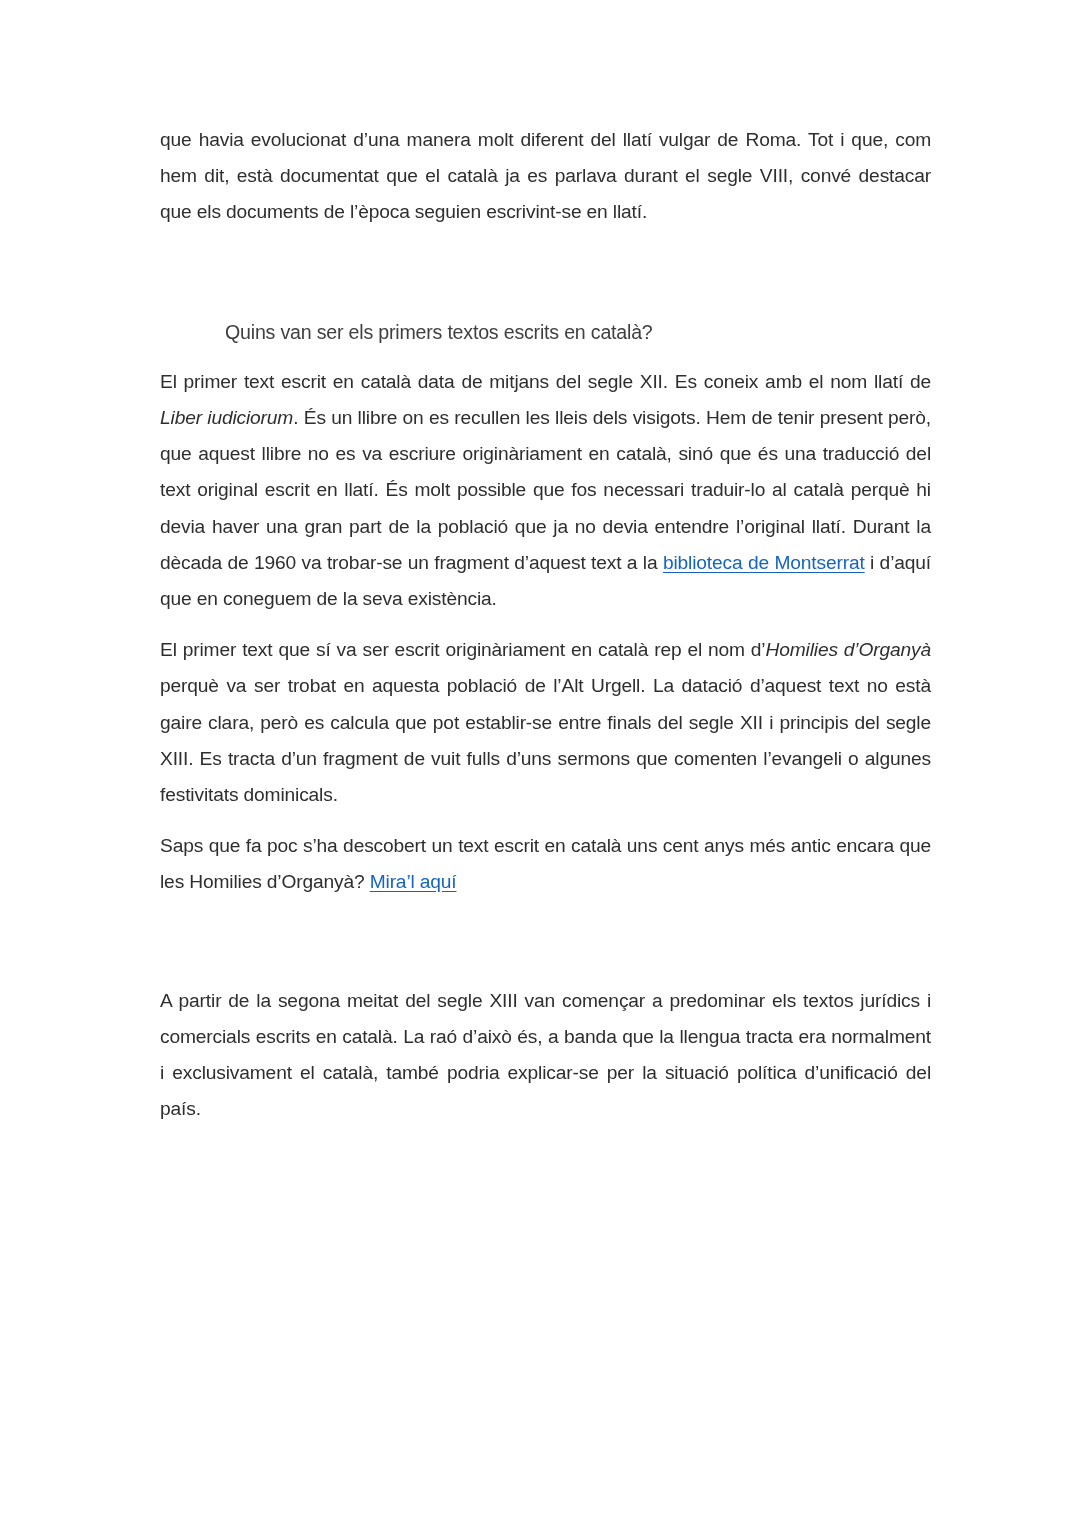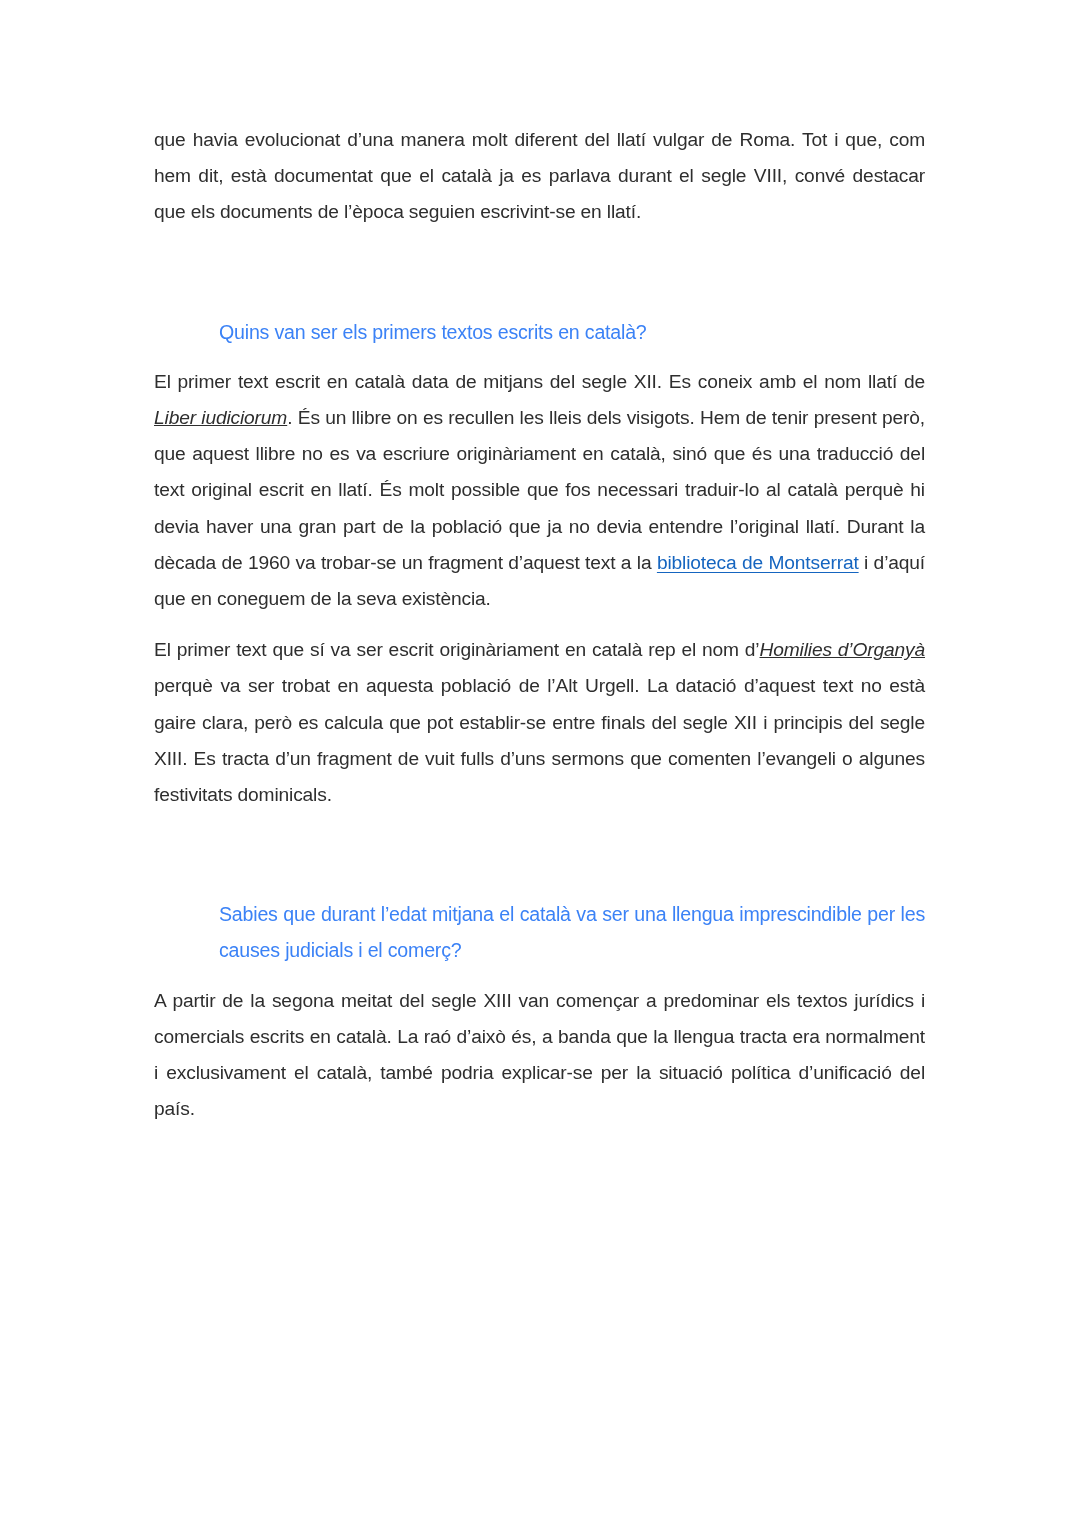--- a/index.html
+++ b/index.html
@@ -1,28 +1,28 @@
 <!DOCTYPE html>
 <html><head>
 <meta charset="utf-8">
 <style>
   html, body { margin: 0; padding: 0; background: #ffffff; }
   body { width: 1080px; height: 1527px; position: relative; overflow: hidden;
          font-family: "Liberation Sans", "DejaVu Sans", sans-serif; color: #2b2b2b; }
-  .page { position: absolute; left: 154px; top: 122px; width: 771px; }
+  .page { position: absolute; left: 160px; top: 122px; width: 771px; }
   p.body { margin: 0; font-size: 19.2px; line-height: 36.2px; text-align: justify;
            letter-spacing: -0.15px; color: #2e2e2e; }
   p.body.last-left { text-align-last: left; }
   .gap-small { height: 15px; }
   .gap-heading { height: 68px; }
-  .heading { margin: 0 0 0 65px; font-size: 19.6px; line-height: 36.2px; color: #3b82f6;
+  .heading { margin: 0 0 0 65px; font-size: 19.6px; line-height: 36.2px; color: #404040;
              text-align: justify; letter-spacing: -0.2px; }
   .after-heading { height: 14px; }
   a.link { color: #1565c0; text-decoration: underline; text-underline-offset: 3px; }
-  em { font-style: italic; text-decoration: underline; }
+  em { font-style: italic; }
 </style>
 </head>
 <body>
 
 <div class="page">
 
   <p class="body last-left">que havia evolucionat d’una manera molt diferent del llatí vulgar de Roma. Tot i que, com hem dit, està documentat que el català ja es parlava durant el segle VIII, convé destacar que els documents de l’època seguien escrivint-se en llatí.</p>
 
   <div class="gap-small"></div>
 
@@ -34,24 +34,24 @@
   <div class="after-heading"></div>
 
   <p class="body last-left"><span>El primer text escrit en català data de mitjans del segle XII. Es coneix amb el nom llatí de </span><em>Liber iudiciorum</em><span>. És un llibre on es recullen les lleis dels visigots. Hem de tenir present però, que aquest llibre no es va escriure originàriament en català, sinó que és una traducció del text original escrit en llatí. És molt possible que fos necessari traduir-lo al català perquè hi devia haver una gran part de la població que ja no devia entendre l’original llatí. Durant la dècada de 1960 va trobar-se un fragment d’aquest text a la </span><a class="link" href="#">biblioteca de Montserrat</a><span> i d’aquí que en coneguem de la seva existència.</span></p>
 
   <div class="gap-small"></div>
 
   <p class="body last-left"><span>El primer text que sí va ser escrit originàriament en català rep el nom d’</span><em>Homilies d’Organyà</em><span> perquè va ser trobat en aquesta població de l’Alt Urgell. La datació d’aquest text no està gaire clara, però es calcula que pot establir-se entre finals del segle XII i principis del segle XIII. Es tracta d’un fragment de vuit fulls d’uns sermons que comenten l’evangeli o algunes festivitats dominicals.</span></p>
 
   <div class="gap-small"></div>
 
+  <p class="body last-left"><span>Saps que fa poc s’ha descobert un text escrit en català uns cent anys més antic encara que les Homilies d’Organyà? </span><a class="link" href="#">Mira’l aquí</a></p>
 
   <div class="gap-heading"></div>
 
-  <p class="heading last-left" style="text-align-last:left">Sabies que durant l’edat mitjana el català va ser una llengua imprescindible per les causes judicials i el comerç?</p>
 
   <div class="after-heading"></div>
 
   <p class="body last-left">A partir de la segona meitat del segle XIII van començar a predominar els textos jurídics i comercials escrits en català. La raó d’això és, a banda que la llengua tracta era normalment i exclusivament el català, també podria explicar-se per la situació política d’unificació del país.</p>
 
   <div class="gap-small"></div>
 
 
 </div>
 

